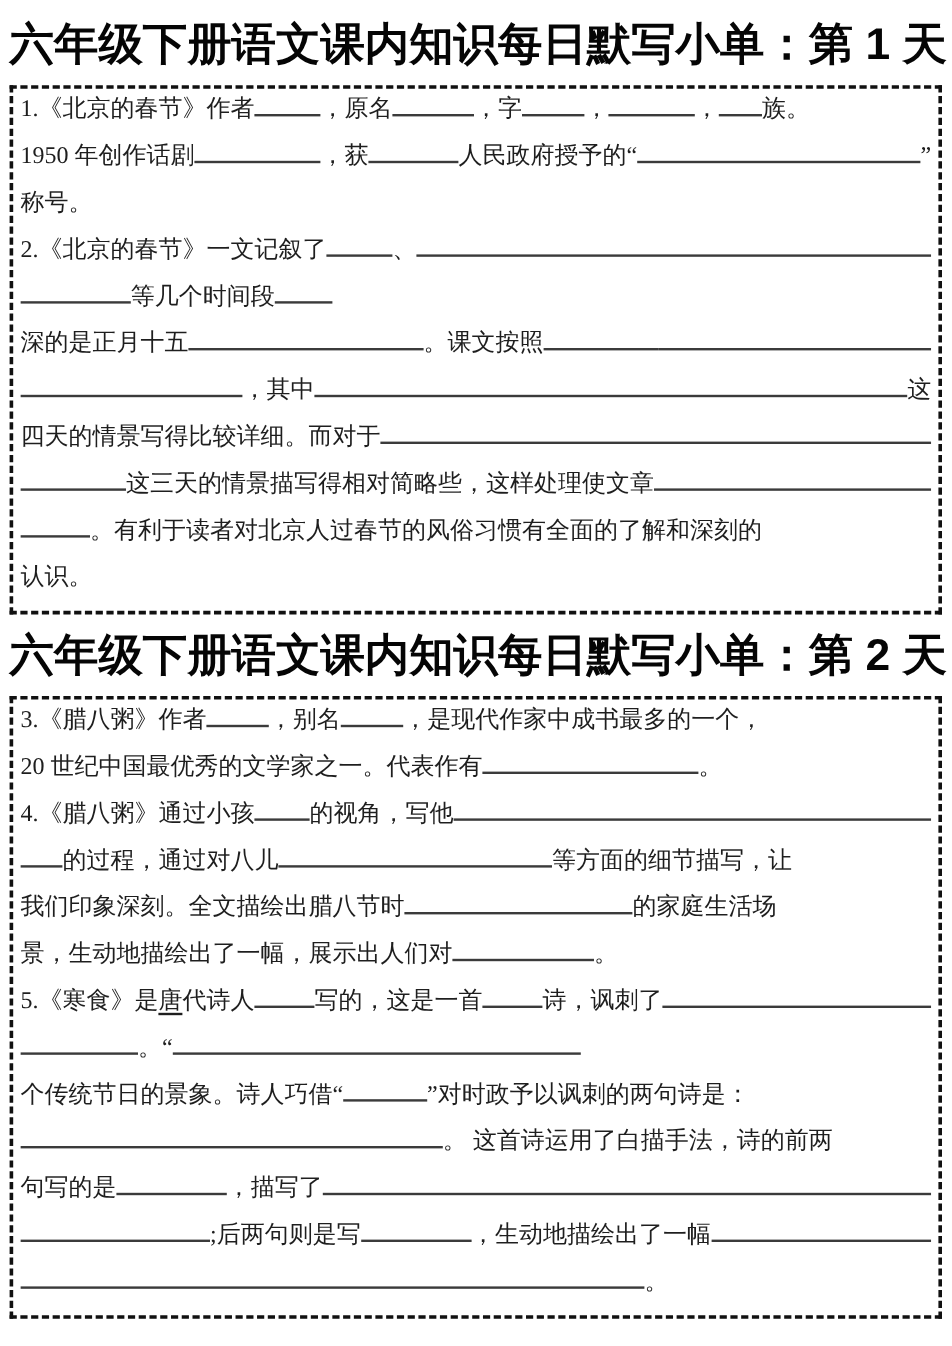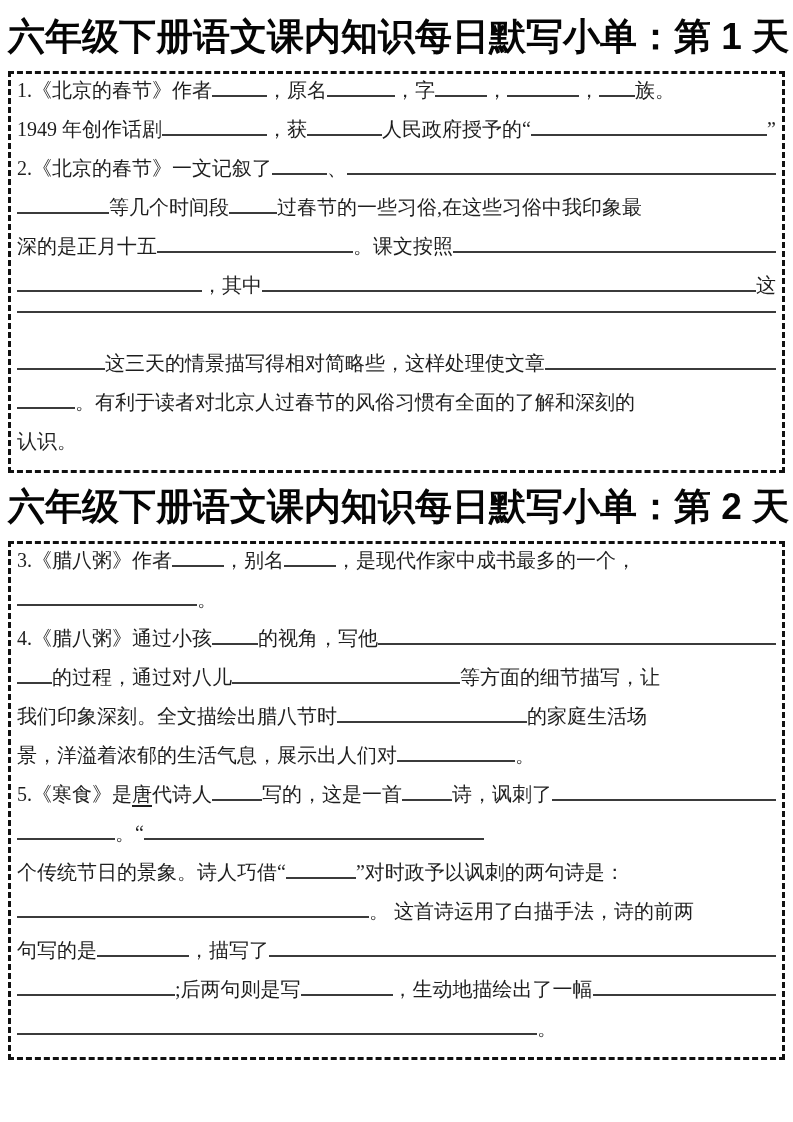--- a/index.html
+++ b/index.html
@@ -48,41 +48,42 @@
 </style>
 </head>
 <body>
 
 <div class="page">
 
   <section>
     <h1 class="title">六年级下册语文课内知识每日默写小单：第 1 天</h1>
     <div class="box">
         <div class="line"><span class="seg">1.《北京的春节》作者</span><span class="blank" style="width: 55px;"></span><span class="seg">，原名</span><span class="blank" style="width: 68px;"></span><span class="seg">，字</span><span class="blank" style="width: 52px;"></span><span class="seg">，</span><span class="blank" style="width: 72px;"></span><span class="seg">，</span><span class="blank" style="width: 36px;"></span><span class="seg">族。</span></div>
-        <div class="line"><span class="seg">1949 年创作话剧</span><span class="blank" style="width: 105px;"></span><span class="seg">，获</span><span class="blank" style="width: 75px;"></span><span class="seg">人民政府授予的“</span><span class="blank fill"></span><span class="seg">”</span></div>
+        <div class="line"><span class="seg">1950 年创作话剧</span><span class="blank" style="width: 105px;"></span><span class="seg">，获</span><span class="blank" style="width: 75px;"></span><span class="seg">人民政府授予的“</span><span class="blank fill"></span><span class="seg">”</span></div>
+        <div class="line"><span class="seg">称号。</span></div>
         <div class="line"><span class="seg">2.《北京的春节》一文记叙了</span><span class="blank" style="width: 55px;"></span><span class="seg">、</span><span class="blank fill"></span></div>
-        <div class="line"><span class="blank" style="width: 92px;"></span><span class="seg">等几个时间段</span><span class="blank" style="width: 48px;"></span><span class="seg">过春节的一些习俗,在这些习俗中我印象最</span></div>
+        <div class="line"><span class="blank" style="width: 92px;"></span><span class="seg">等几个时间段</span><span class="blank" style="width: 48px;"></span></div>
         <div class="line"><span class="seg">深的是正月十五</span><span class="blank" style="width: 196px;"></span><span class="seg">。课文按照</span><span class="blank" style="width: 96px;"></span><span class="blank fill"></span></div>
         <div class="line"><span class="blank" style="width: 185px;"></span><span class="seg">，其中</span><span class="blank fill"></span><span class="seg">这</span></div>
-        <div class="line"><span class="blank fill"></span></div>
+        <div class="line"><span class="seg">四天的情景写得比较详细。而对于</span><span class="blank fill"></span></div>
         <div class="line"><span class="blank" style="width: 88px;"></span><span class="seg">这三天的情景描写得相对简略些，这样处理使文章</span><span class="blank fill"></span></div>
         <div class="line"><span class="blank" style="width: 58px;"></span><span class="seg">。有利于读者对北京人过春节的风俗习惯有全面的了解和深刻的</span></div>
         <div class="line"><span class="seg">认识。</span></div>
       </div>
   </section>
 
   <section>
     <h1 class="title">六年级下册语文课内知识每日默写小单：第 2 天</h1>
     <div class="box">
         <div class="line"><span class="seg">3.《腊八粥》作者</span><span class="blank" style="width: 52px;"></span><span class="seg">，别名</span><span class="blank" style="width: 52px;"></span><span class="seg">，是现代作家中成书最多的一个，</span></div>
-        <div class="line"><span class="blank" style="width: 180px;"></span><span class="seg">。</span></div>
+        <div class="line"><span class="seg">20 世纪中国最优秀的文学家之一。代表作有</span><span class="blank" style="width: 180px;"></span><span class="seg">。</span></div>
         <div class="line"><span class="seg">4.《腊八粥》通过小孩</span><span class="blank" style="width: 46px;"></span><span class="seg">的视角，写他</span><span class="blank fill"></span></div>
         <div class="line"><span class="blank" style="width: 35px;"></span><span class="seg">的过程，通过对八儿</span><span class="blank" style="width: 228px;"></span><span class="seg">等方面的细节描写，让</span></div>
         <div class="line"><span class="seg">我们印象深刻。全文描绘出腊八节时</span><span class="blank" style="width: 190px;"></span><span class="seg">的家庭生活场</span></div>
-        <div class="line"><span class="seg">景，洋溢着浓郁的生活气息，展示出人们对</span><span class="blank" style="width: 118px;"></span><span class="seg">。</span></div>
+        <div class="line"><span class="seg">景，生动地描绘出了一幅，展示出人们对</span><span class="blank" style="width: 118px;"></span><span class="seg">。</span></div>
         <div class="line"><span class="seg">5.《寒食》是</span><span class="seg u">唐</span><span class="seg">代诗人</span><span class="blank" style="width: 50px;"></span><span class="seg">写的，这是一首</span><span class="blank" style="width: 50px;"></span><span class="seg">诗，讽刺了</span><span class="blank fill"></span></div>
         <div class="line"><span class="blank" style="width: 98px;"></span><span class="seg">。“</span><span class="blank" style="width: 340px;"></span></div>
         <div class="line"><span class="seg">个传统节日的景象。诗人巧借“</span><span class="blank" style="width: 70px;"></span><span class="seg">”对时政予以讽刺的两句诗是：</span></div>
         <div class="line"><span class="blank" style="width: 352px;"></span><span class="seg">。 这首诗运用了白描手法，诗的前两</span></div>
         <div class="line"><span class="seg">句写的是</span><span class="blank" style="width: 92px;"></span><span class="seg">，描写了</span><span class="blank fill"></span></div>
         <div class="line"><span class="blank" style="width: 158px;"></span><span class="seg">;后两句则是写</span><span class="blank" style="width: 92px;"></span><span class="seg">，生动地描绘出了一幅</span><span class="blank fill"></span></div>
         <div class="line"><span class="blank" style="width: 520px;"></span><span class="seg">。</span></div>
       </div>
   </section>
 

